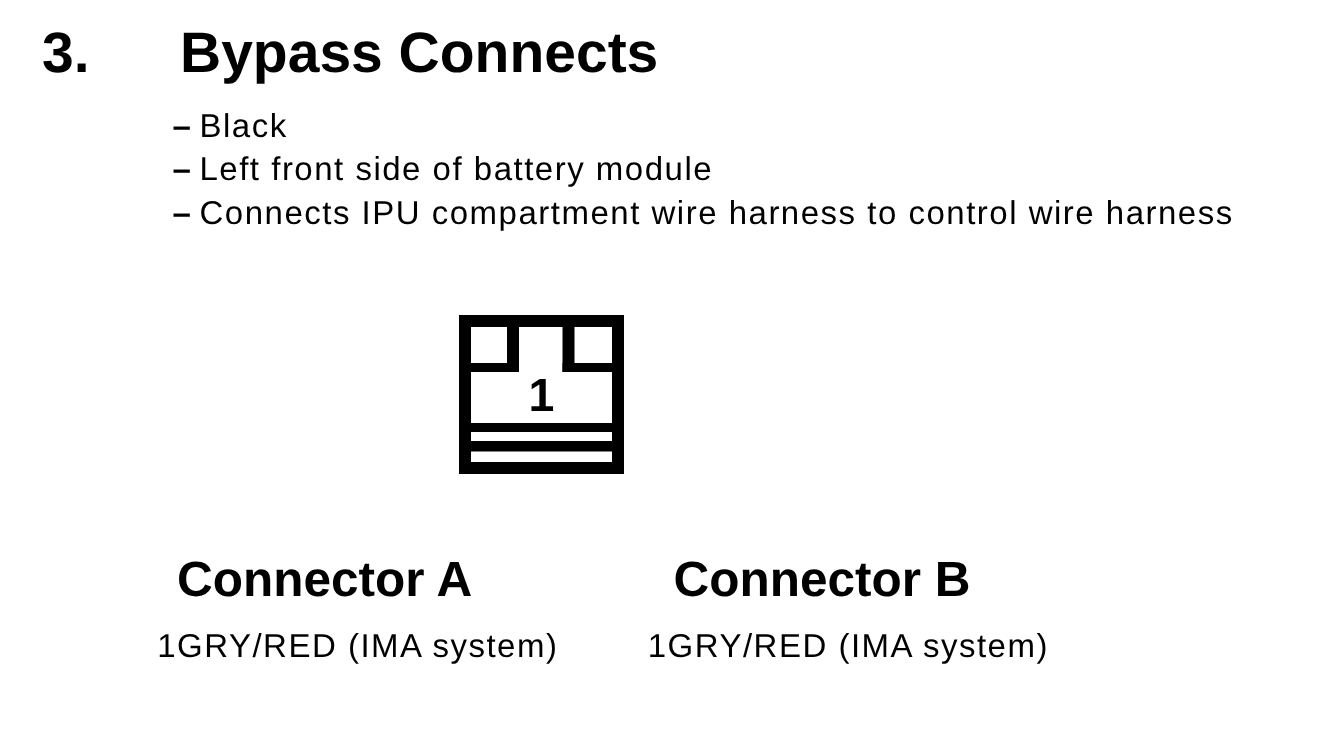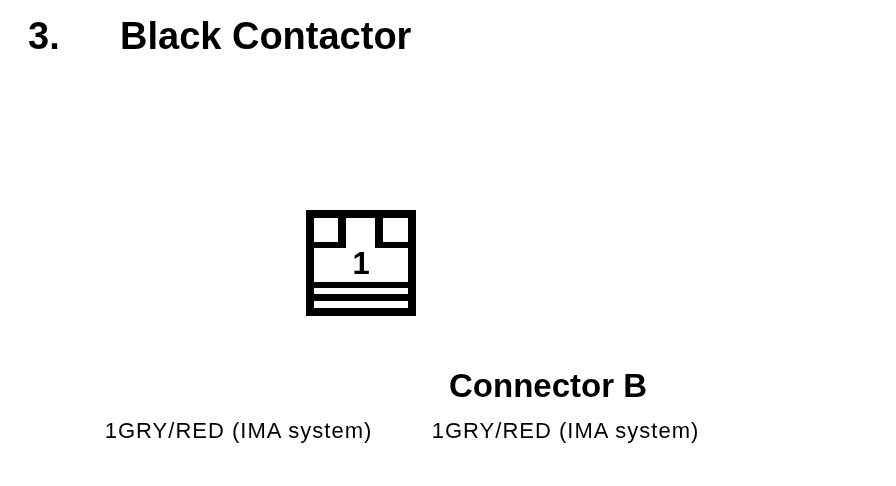--- a/index.html
+++ b/index.html
@@ -139,31 +139,43 @@
     width: 30px;
   }
 </style>
 </head>
 <body>
 
 <div class="stage">
 
   <div class="section-number">3.</div>
 
-  <div class="section-title">Black Contactor</div>
+  <div class="section-title">Bypass Connects</div>
 
+  <div class="bullet-list">
+    <div class="bullet-item">
+      <span class="bullet-dash">–</span><span>Black</span>
+    </div>
+    <div class="bullet-item">
+      <span class="bullet-dash">–</span><span>Left front side of battery module</span>
+    </div>
+    <div class="bullet-item">
+      <span class="bullet-dash">–</span><span>Connects IPU compartment wire harness to control wire harness</span>
+    </div>
+  </div>
 
   <div class="connector-diagram">
     <div class="cavity-left"></div>
     <div class="cavity-right"></div>
     <div class="diagram-pin-label">1</div>
     <div class="terminal-stripe-a"></div>
     <div class="terminal-stripe-b"></div>
   </div>
 
+  <div class="connector-title col-a">Connector A</div>
 
   <div class="connector-title col-b">Connector B</div>
 
   <div class="pin-row col-a">
     <span class="pin-number">1</span><span>GRY/RED (IMA system)</span>
   </div>
 
   <div class="pin-row col-b">
     <span class="pin-number">1</span><span>GRY/RED (IMA system)</span>
   </div>

